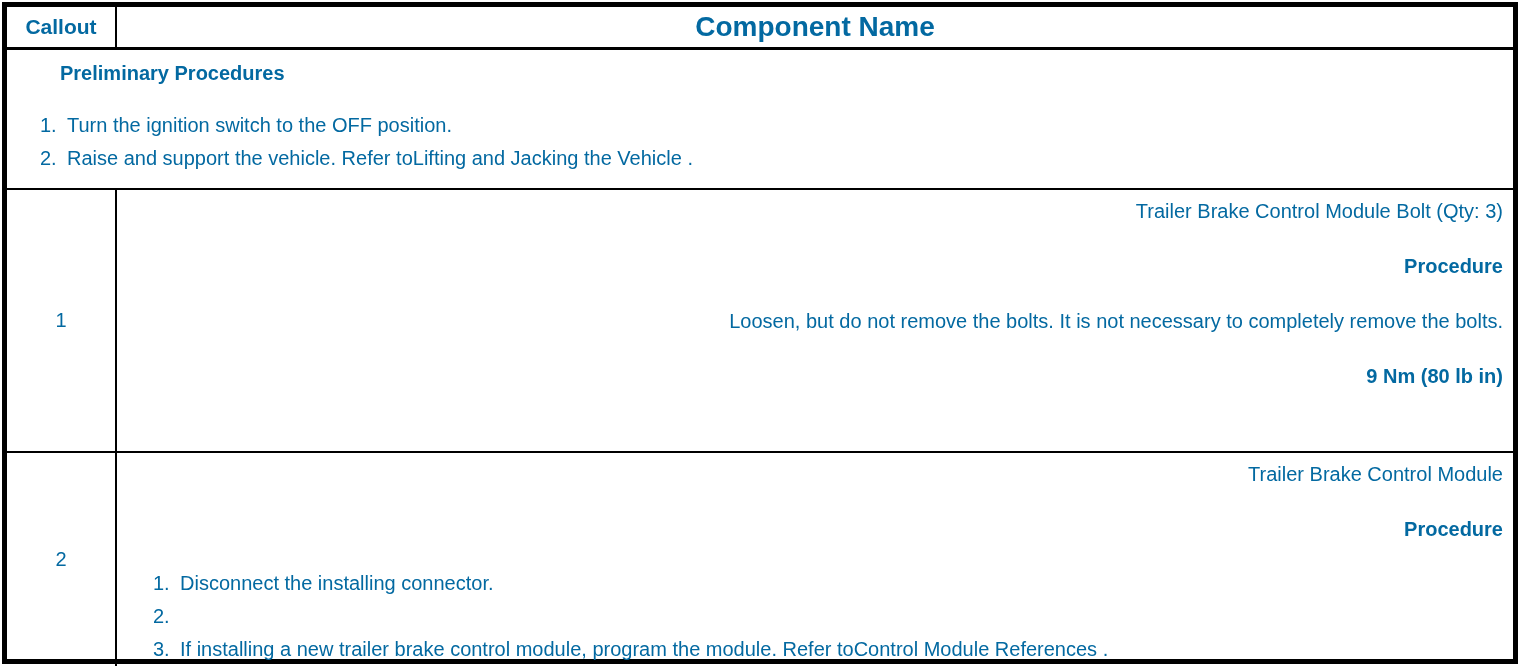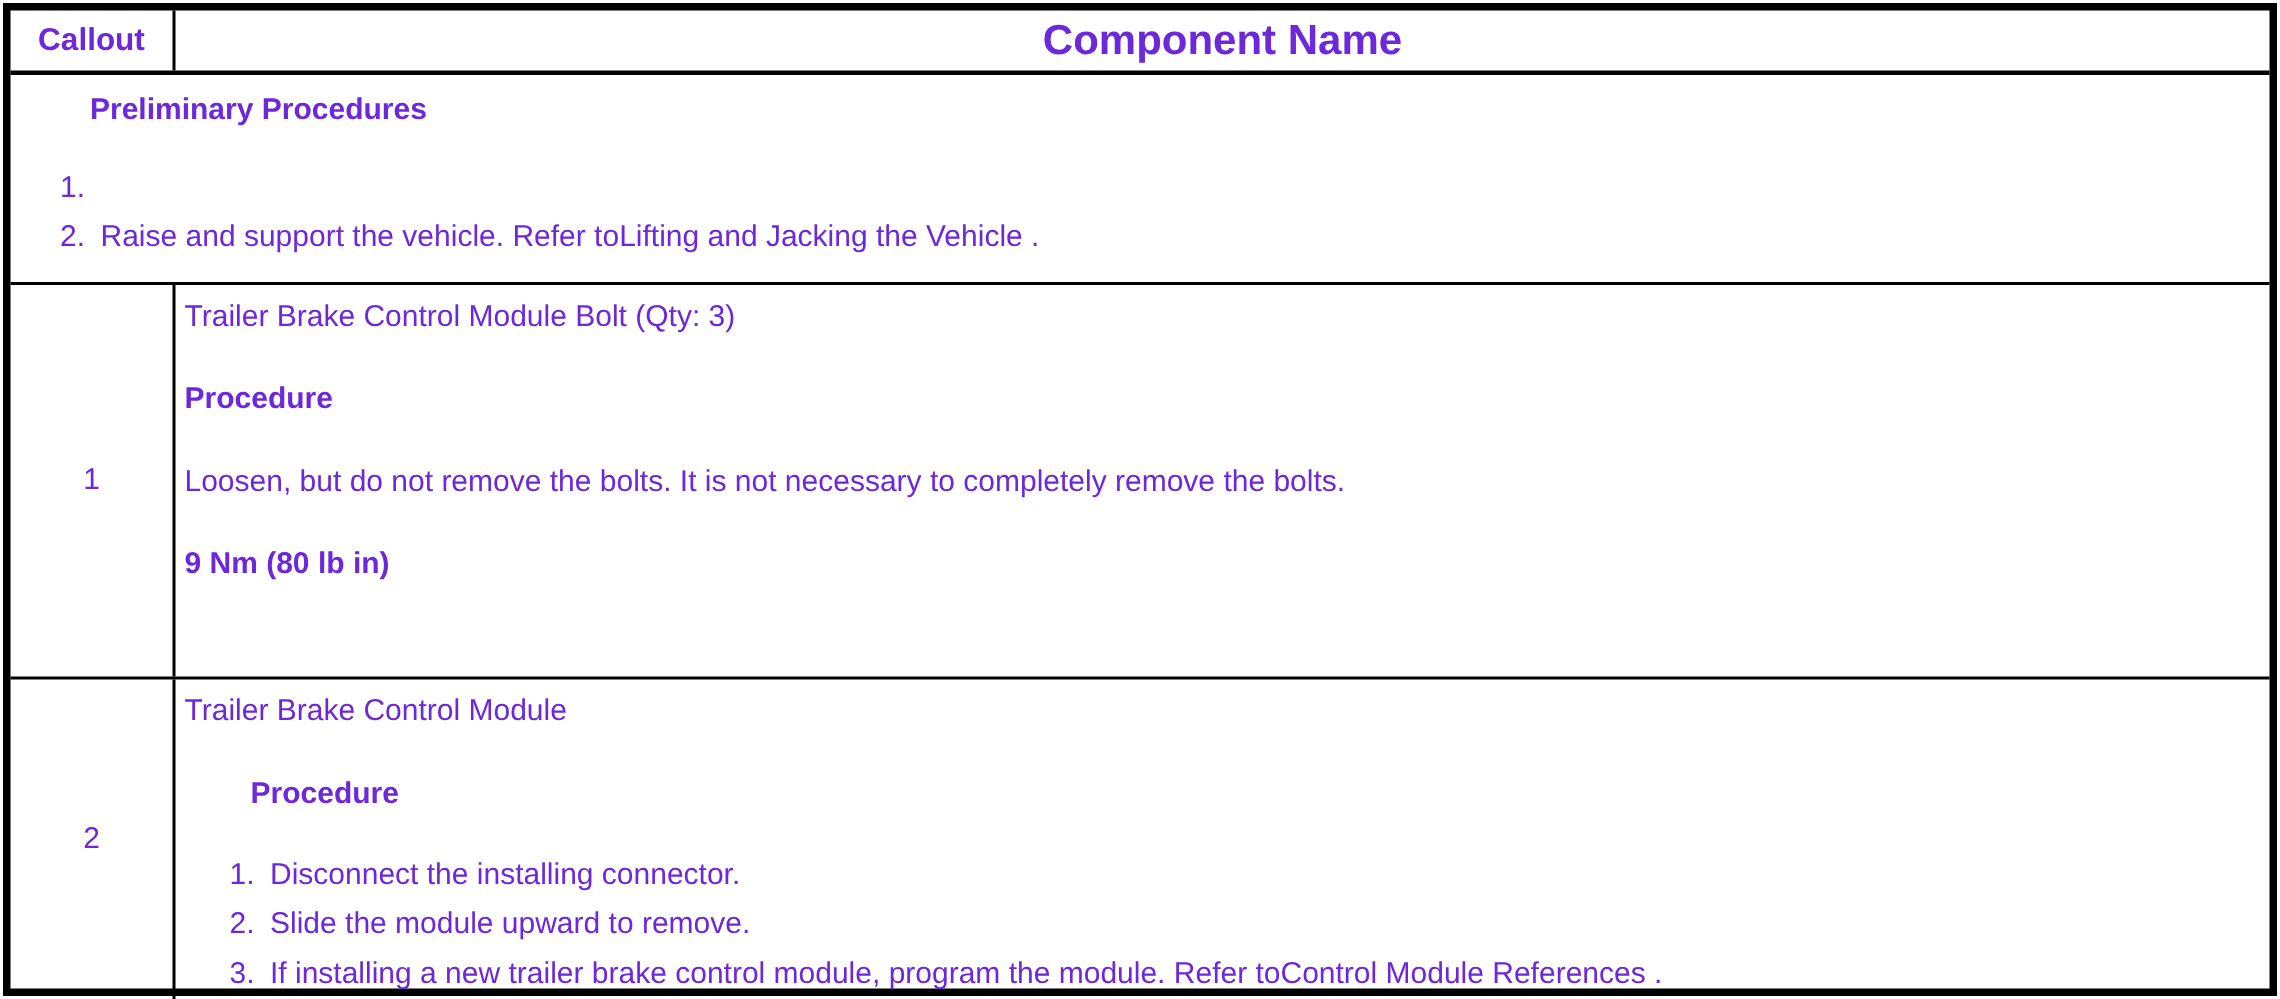--- a/index.html
+++ b/index.html
@@ -11,21 +11,21 @@
     overflow: hidden;
   }
   .page {
     position: absolute;
     left: 2px; top: 2px;
     width: 1506px;
     height: 652px;
     border: 5px solid #000000;
     font-family: "Liberation Sans", sans-serif;
     font-size: 20px;
-    color: #6d28d9;
+    color: #0369a1;
     display: flex;
     flex-direction: column;
     background: #ffffff;
   }
   .header-row {
     height: 40px;
     border-bottom: 3px solid #000000;
     display: flex;
     flex: 0 0 auto;
   }
@@ -91,20 +91,21 @@
     align-items: center;
     justify-content: center;
   }
   .content-cell {
     flex: 1;
     padding: 10px 10px 0 6px;
   }
   .content-cell p {
     margin: 0 0 33px 0;
     line-height: 22px;
+    text-align: right;
   }
   .content-cell p:last-child {
     margin-bottom: 16px;
   }
   .bold { font-weight: bold; }
   .proc-indent {
     margin-left: 44px !important;
   }
   .row2-steps {
     margin-top: -6px;
@@ -123,20 +124,21 @@
   <div class="header-row">
     <div class="callout-hcell">Callout</div>
     <div class="component-hcell">Component Name</div>
   </div>
 
   <div class="prelim-row">
     <div class="prelim-title">Preliminary Procedures</div>
     <div class="prelim-steps">
       <div class="step-line">
         <span class="step-num">1.</span>
+        <span class="step-text">Turn the ignition switch to the OFF position.</span>
       </div>
       <div class="step-line">
         <span class="step-num">2.</span>
         <span class="step-text">Raise and support the vehicle. Refer toLifting and Jacking the Vehicle .</span>
       </div>
     </div>
   </div>
 
   <div class="body-row row-1">
     <div class="callout-cell">1</div>
@@ -153,21 +155,20 @@
     <div class="content-cell">
       <p>Trailer Brake Control Module</p>
       <p class="bold proc-indent">Procedure</p>
       <div class="row2-steps">
         <div class="step-line">
           <span class="step-num">1.</span>
           <span class="step-text">Disconnect the installing connector.</span>
         </div>
         <div class="step-line">
           <span class="step-num">2.</span>
-          <span class="step-text">Slide the module upward to remove.</span>
         </div>
         <div class="step-line">
           <span class="step-num">3.</span>
           <span class="step-text">If installing a new trailer brake control module, program the module. Refer toControl Module References .</span>
         </div>
       </div>
     </div>
   </div>
 
 </div>

